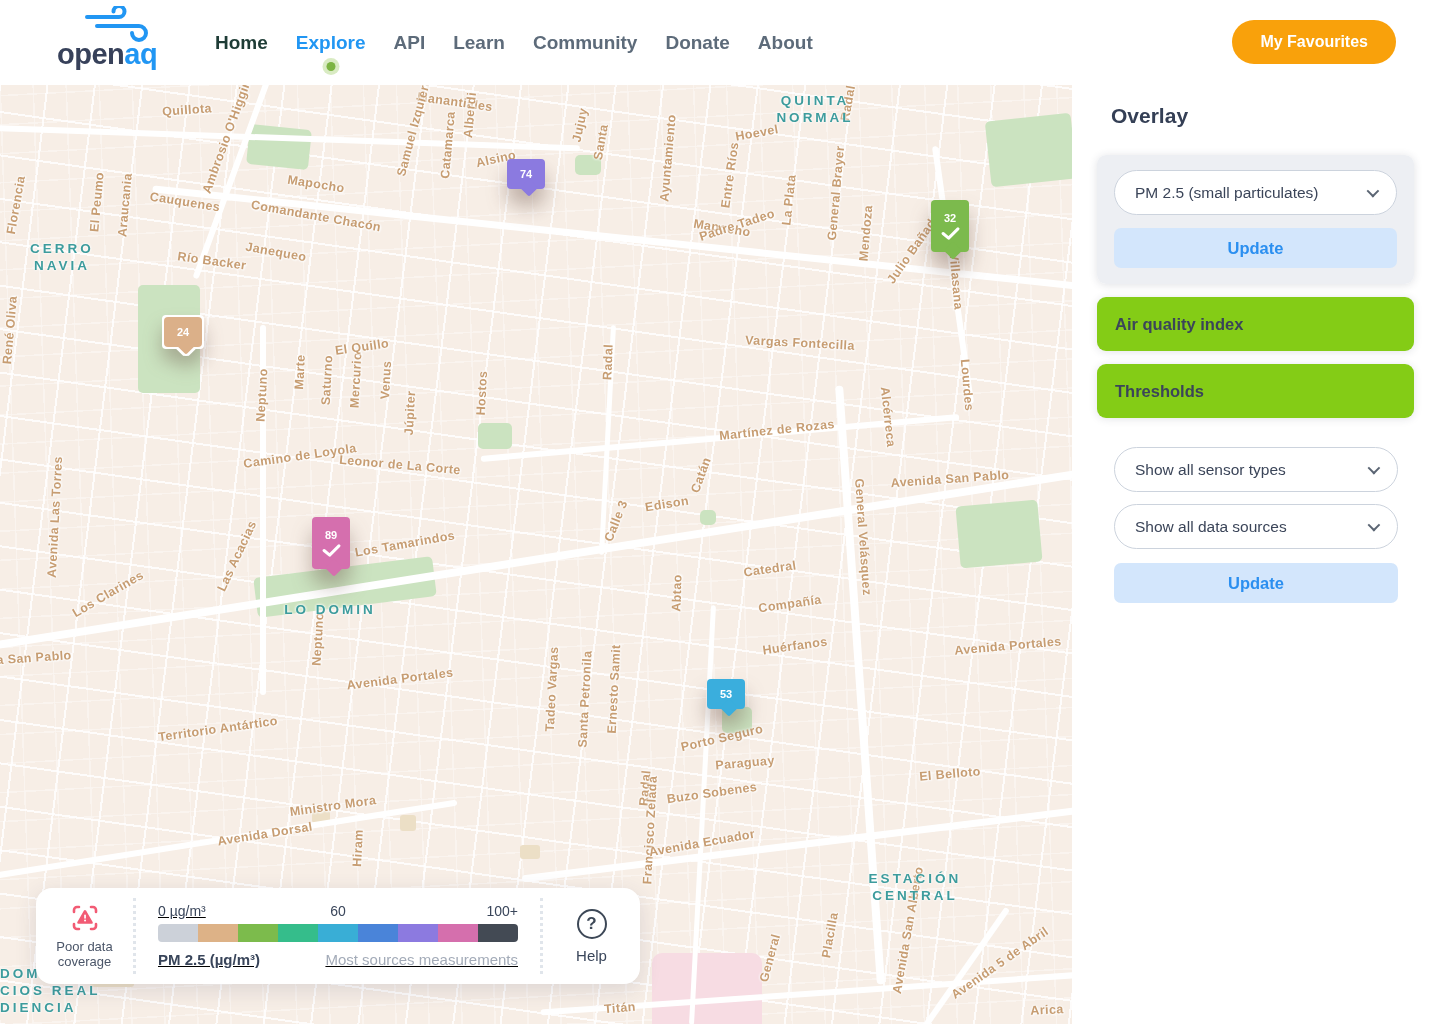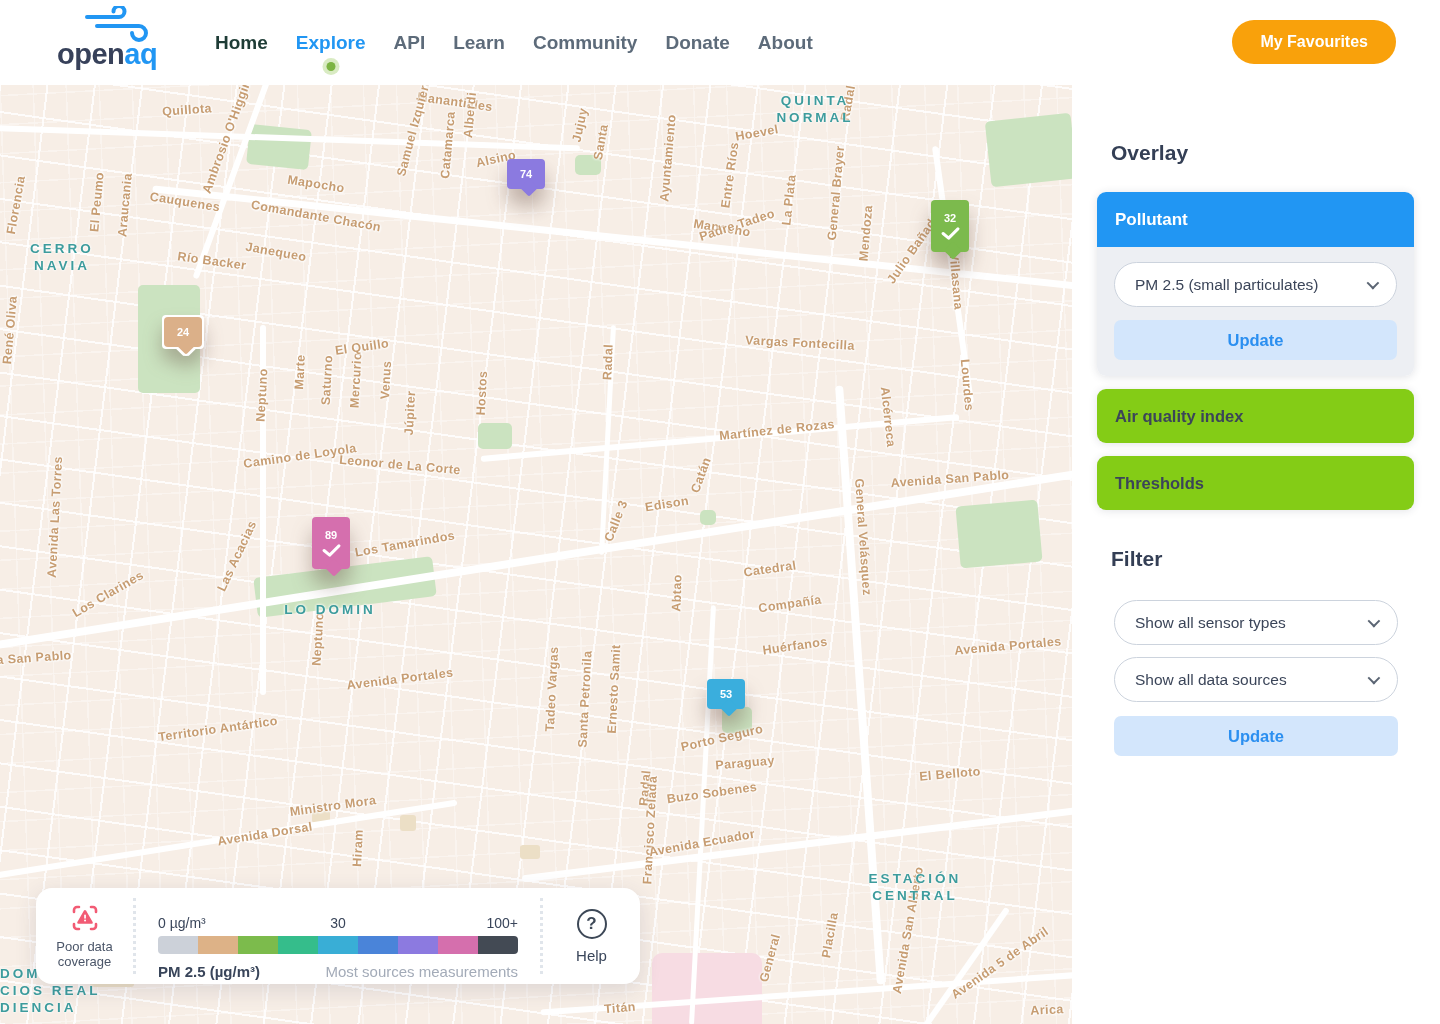--- a/index.html
+++ b/index.html
@@ -45,37 +45,37 @@
   .marker.bordered { filter:drop-shadow(2px 0 0 #fff) drop-shadow(-2px 0 0 #fff) drop-shadow(0 2px 0 #fff) drop-shadow(0 -2px 0 #fff) drop-shadow(0 12px 9px rgba(96,70,60,.35)); }
   .mval { line-height:1; }
   .mcheck { width:19px; height:13px; }
 
   
   .legend { position:absolute; left:36px; top:803px; width:604px; height:96px; background:#fff; border-radius:16px;
       box-shadow:0 6px 22px rgba(60,60,90,.14); display:flex; z-index:20; }
   .legend-sec1 { width:100px; display:flex; flex-direction:column; align-items:center; justify-content:center; gap:6px; }
   .legend-poor-label { font-size:13px; color:#4a5568; text-align:center; line-height:15px; width:70px; }
   .legend-divider { border-left:3px dotted #e0e5eb; margin:10px 0; }
-  .legend-sec2 { flex:1; padding:27px 22px 0 22px; }
+  .legend-sec2 { flex:1; padding:15px 22px 0 22px;text-decoration:underline; }
   .scale-labels { position:relative; width:360px; height:16px; font-size:14px; color:#39455a; }
   .scale-labels .mid { position:absolute; left:50%; transform:translateX(-50%); }
   .scale-labels .max { position:absolute; right:0; }
   .colorbar { display:flex; width:360px; height:18px; border-radius:4px; overflow:hidden; margin-top:5px; }
   .colorbar .seg { flex:1; }
   .scale-bottom { display:flex; justify-content:space-between; width:360px; margin-top:9px; font-size:15px; }
   .scale-bottom .pollutant { font-weight:700; color:#39455a; }
   .scale-bottom .recent { color:#a3abb8; }
   .legend-sec3 { width:100px; display:flex; flex-direction:column; align-items:center; justify-content:center; gap:8px; }
   .help-icon { width:30px; height:30px; border:2.5px solid #3d4857; border-radius:50%; display:flex; align-items:center; justify-content:center;
       font-size:17px; font-weight:700; color:#3d4857; }
   .help-label { font-size:15px; color:#39455a; }
 
   
   .sidebar { position:absolute; left:1072px; top:85px; width:368px; height:939px; background:#fff; padding-top:19px; }
-  .side-heading { font-size:21px; font-weight:700; color:#343f55; margin-left:39px;margin-top:37px; }
+  .side-heading { font-size:21px; font-weight:700; color:#343f55; margin-left:39px; }
   .pollutant-card { margin:27px 26px 0 25px; border-radius:9px; box-shadow:0 1px 8px rgba(40,50,70,.14); overflow:hidden; }
   .pollutant-header { height:55px; background:#2196f3; color:#fff; font-size:17px; font-weight:700; display:flex; align-items:center; padding-left:18px; }
   .pollutant-body { background:#edeff3; padding:15px 17px 16px 17px; }
   .dropdown { height:45px; background:#fff; border:1px solid #ccd3dd; border-radius:23px; display:flex; align-items:center;
       padding:0 20px; font-size:15.5px; color:#3b4559; cursor:pointer; }
   .dropdown .dd-label { flex:1; }
   .chev { width:9px; height:9px; border-right:2px solid #5b6573; border-bottom:2px solid #5b6573; transform:rotate(45deg) translateY(-2px); }
   .update-btn { width:100%; height:40px; margin-top:13px; background:#d3e6fc; border:none; border-radius:7px;
       color:#2b8ff0; font-size:16.5px; font-weight:700; cursor:pointer; font-family:inherit; }
   .flat-card { margin:13px 26px 0 25px; height:54px; background:#84cc16; border-radius:9px; box-shadow:0 1px 8px rgba(40,50,70,.13);
@@ -288,21 +288,21 @@
         <path d="M15 8.2 L21.6 19.6 H8.4 Z" fill="#f25b74" stroke="#f25b74" stroke-width="2.4" stroke-linejoin="round"></path>
         <rect x="14.2" y="11.6" width="1.7" height="4.2" rx="0.8" fill="#fff"></rect>
         <circle cx="15.05" cy="17.6" r="1" fill="#fff"></circle>
       </svg>
       <div class="legend-poor-label">Poor data coverage</div>
     </div>
     <div class="legend-divider"></div>
     <div class="legend-sec2">
       <div class="scale-labels">
         <span class="min">0 µg/m³</span>
-        <span class="mid">30</span>
+        <span class="mid">60</span>
         <span class="max">100+</span>
       </div>
       <div class="colorbar">
           <span class="seg" style="background: rgb(204, 209, 217);"></span>
           <span class="seg" style="background: rgb(221, 178, 135);"></span>
           <span class="seg" style="background: rgb(124, 187, 76);"></span>
           <span class="seg" style="background: rgb(53, 189, 139);"></span>
           <span class="seg" style="background: rgb(57, 174, 214);"></span>
           <span class="seg" style="background: rgb(74, 132, 217);"></span>
           <span class="seg" style="background: rgb(140, 122, 224);"></span>
@@ -319,34 +319,32 @@
       <div class="help-icon">?</div>
       <div class="help-label">Help</div>
     </div>
   </div>
 </div>
 
 <div class="sidebar">
   <div class="side-heading">Overlay</div>
 
   <div class="pollutant-card">
-    <div class="pollutant-header">Pollutant</div>
     <div class="pollutant-body">
       <div class="dropdown">
         <span class="dd-label">PM 2.5 (small particulates)</span>
         <span class="chev"></span>
       </div>
       <button class="update-btn">Update</button>
     </div>
   </div>
 
   <div class="flat-card">Air quality index</div>
   <div class="flat-card">Thresholds</div>
 
-  <div class="side-heading filter-heading">Filter</div>
   <div class="filter-group">
     <div class="dropdown">
       <span class="dd-label">Show all sensor types</span>
       <span class="chev"></span>
     </div>
     <div class="dropdown">
       <span class="dd-label">Show all data sources</span>
       <span class="chev"></span>
     </div>
     <button class="update-btn">Update</button>

